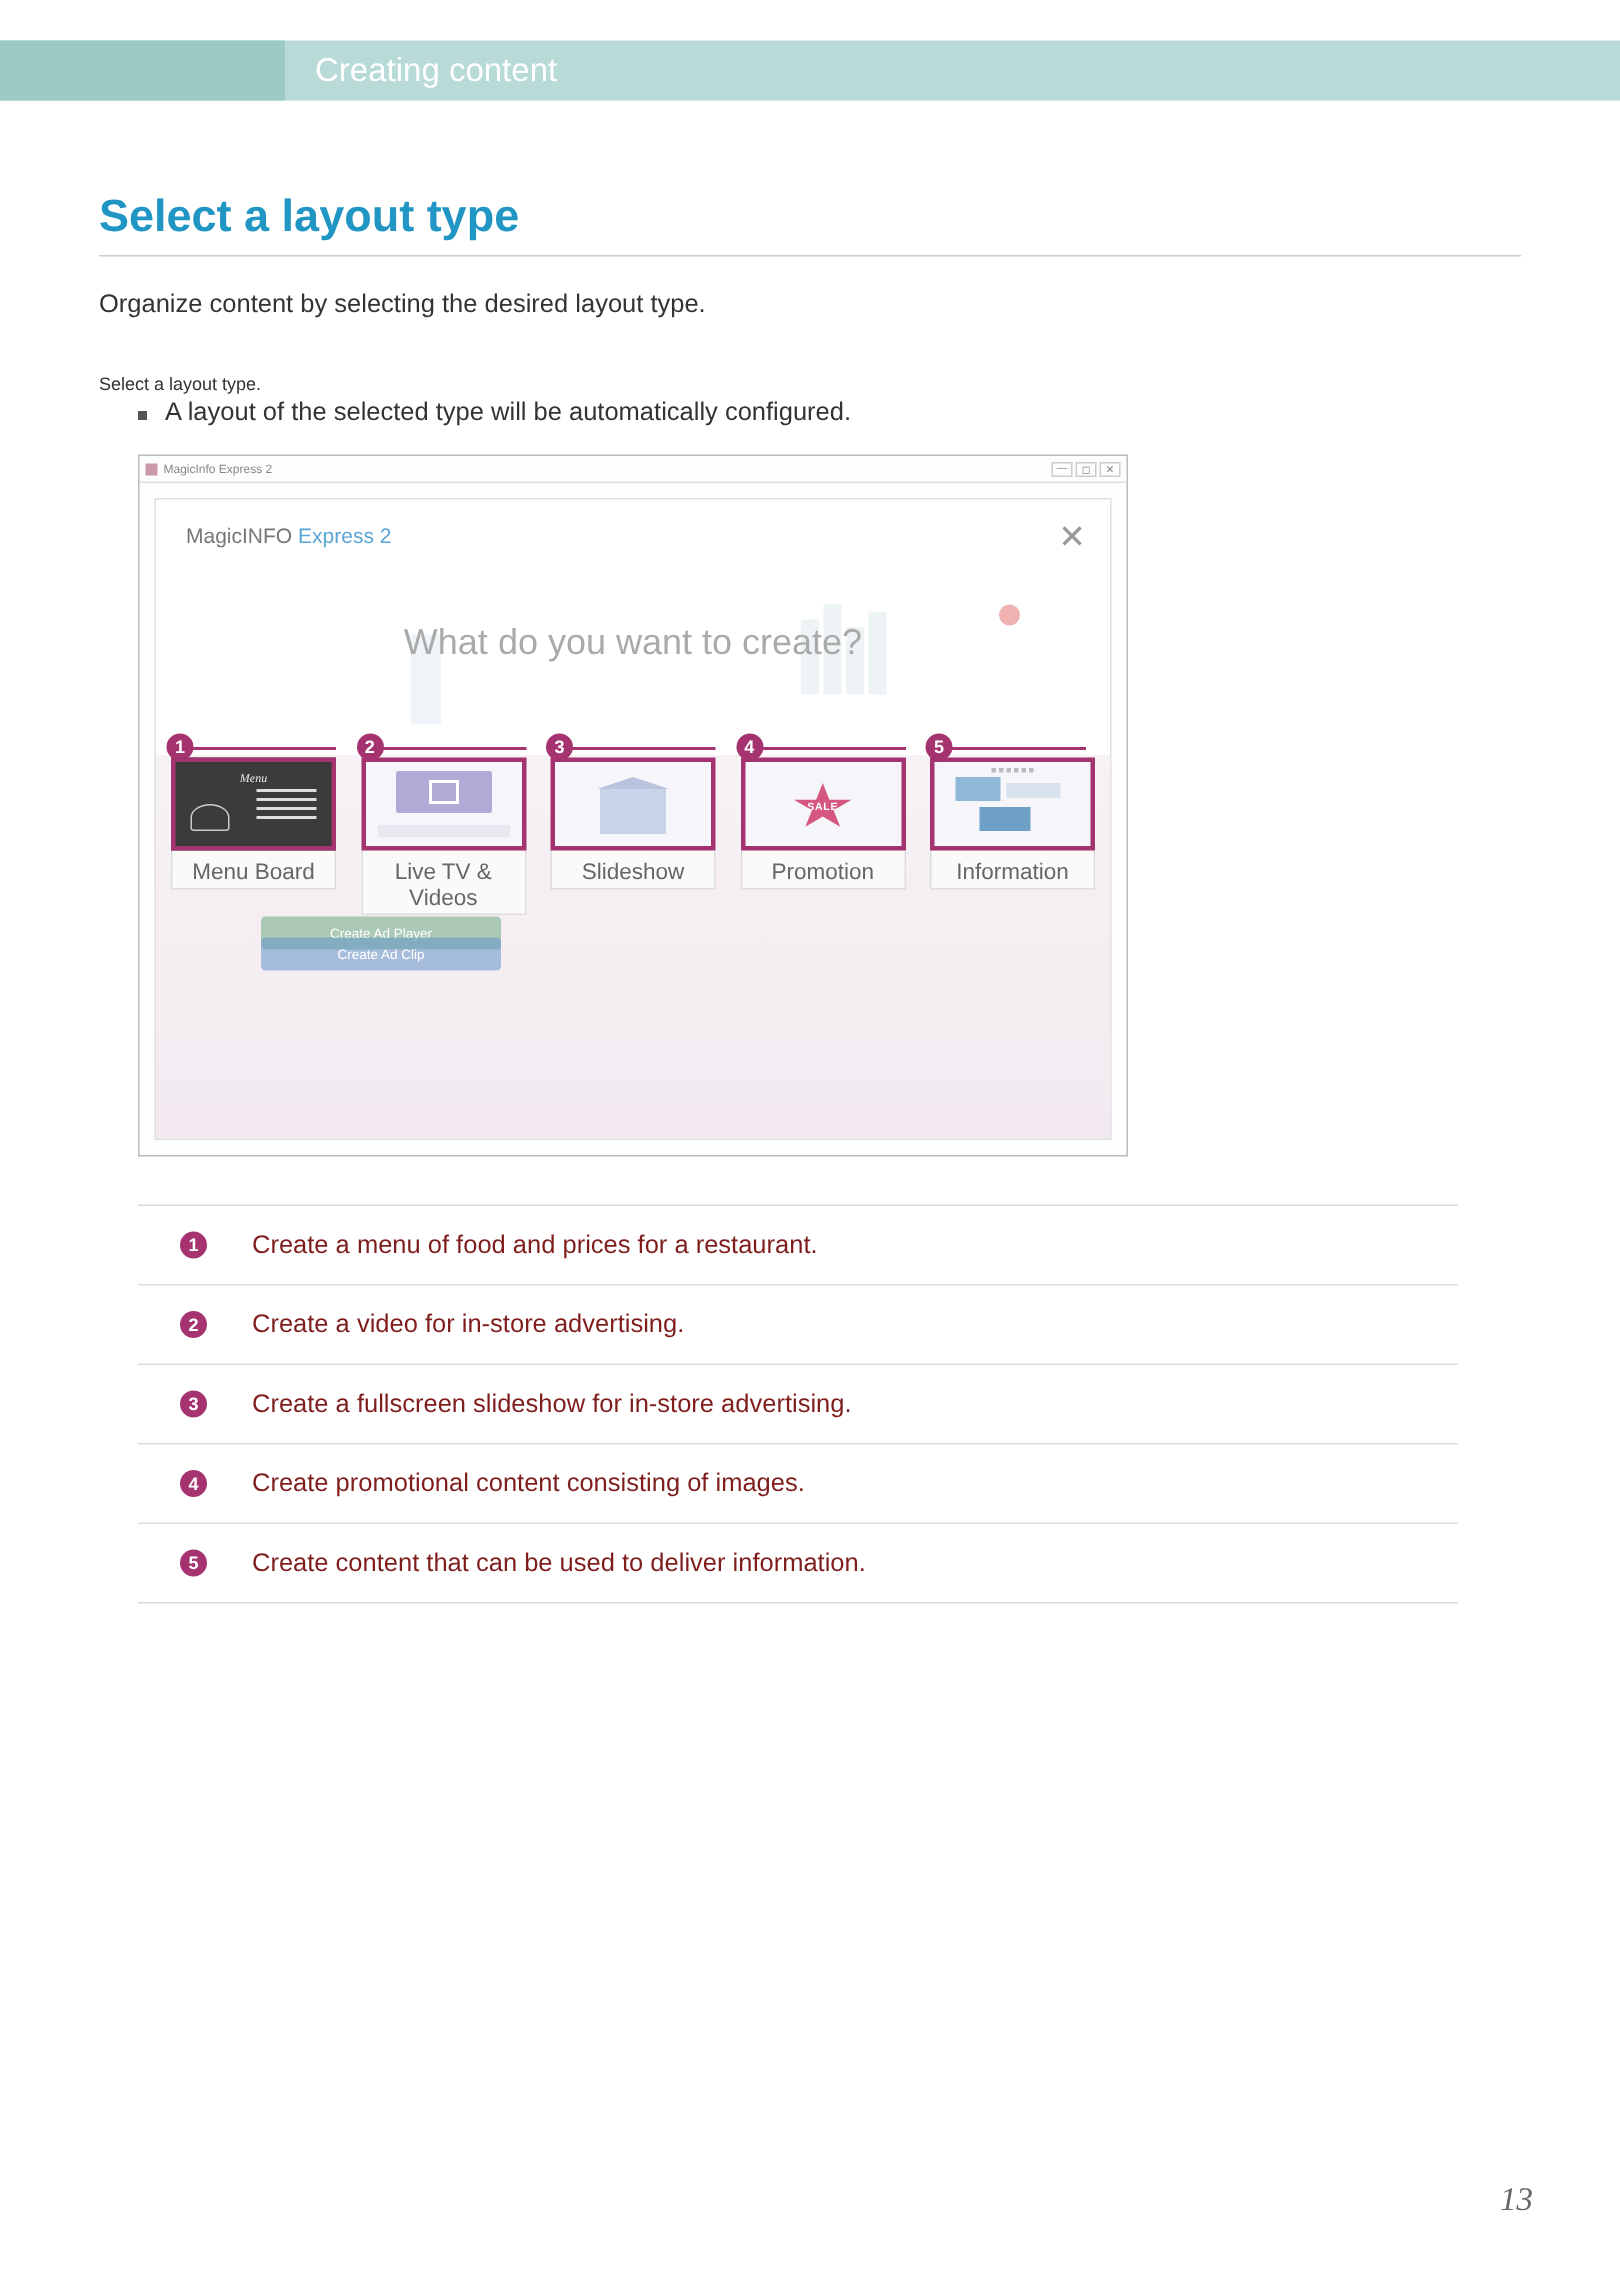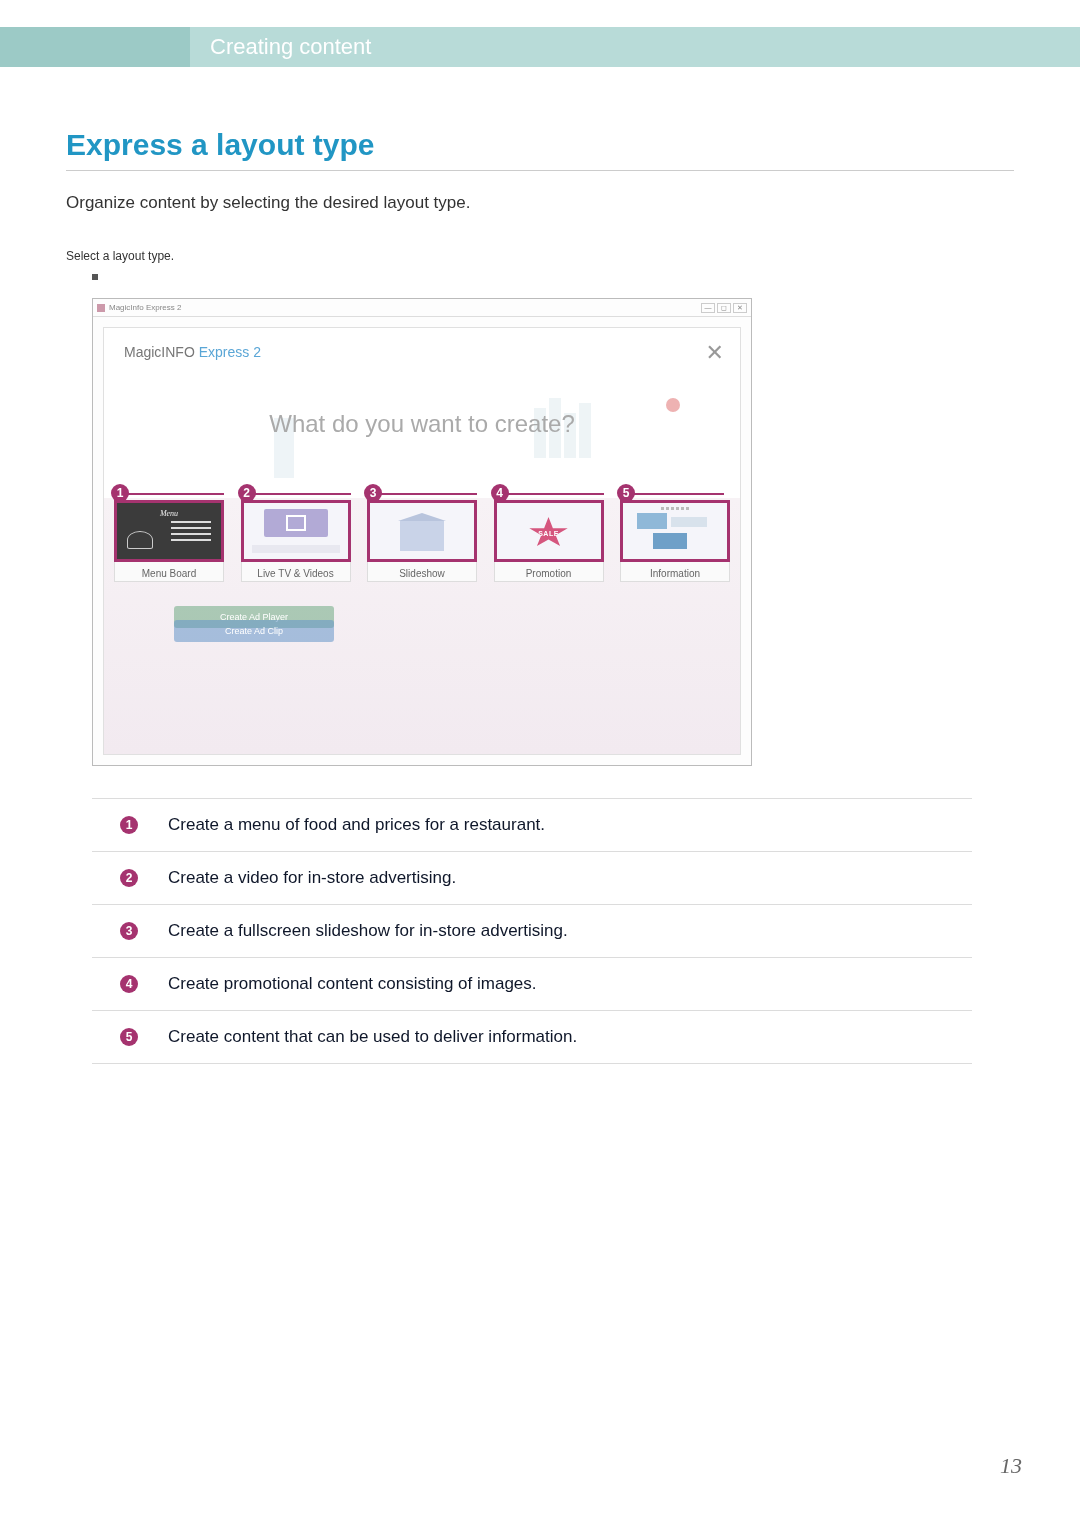--- a/index.html
+++ b/index.html
@@ -139,21 +139,21 @@
   .card-thumb {
     width: 100%;
     height: 62px;
     border: 3px solid #a5336f;
     background: #fff;
     position: relative;
     overflow: hidden;
   }
   .card-label {
     text-align: center;
-    font-size: 10px;
+    font-size: 15px;
     color: #666;
     padding: 6px 0 2px;
     border: 1px solid #ddd;
     border-top: none;
     background: #fafafa;
   }
   .callout {
     position: absolute;
     top: -16px;
     left: -3px;
@@ -219,21 +219,21 @@
     color: #fff;
     font-size: 12px;
     font-weight: bold;
     display:flex;align-items:center;justify-content:center;
     margin-left: 20px;
     flex-shrink:0;
   }
   .desc-text {
     margin-left: 30px;
     font-size: 17px;
-    color: #0f172a;
+    color: #7f1d1d;
   }
   .page-num {
     position: absolute;
     bottom: 48px;
     right: 58px;
     font-size: 22px;
     font-style: italic;
     color: #666;
     font-family: Georgia, serif;
     margin-left: 28px;
@@ -242,26 +242,27 @@
 </style>
 </head>
 <body>
 
 <div class="header-band">
   <div class="header-tab"></div>
   <div class="header-text">Creating content</div>
 </div>
 
 <div class="content">
-  <div class="h1">Express a layout type</div>
+  <div class="h1">Select a layout type</div>
   <div class="hr"></div>
   <div class="intro">Organize content by selecting the desired layout type.</div>
   <div class="sub">Select a layout type.</div>
   <div class="bullet-row">
     <div class="bullet-sq"></div>
+    <div class="bullet-text">A layout of the selected type will be automatically configured.</div>
   </div>
 
   <div class="screenshot">
     <div class="titlebar">
       <div class="tb-left">
         <div class="tb-ico"></div>
         <span>MagicInfo Express 2</span>
       </div>
       <div class="tb-ctrls">
         <div class="tb-btn">—</div>

